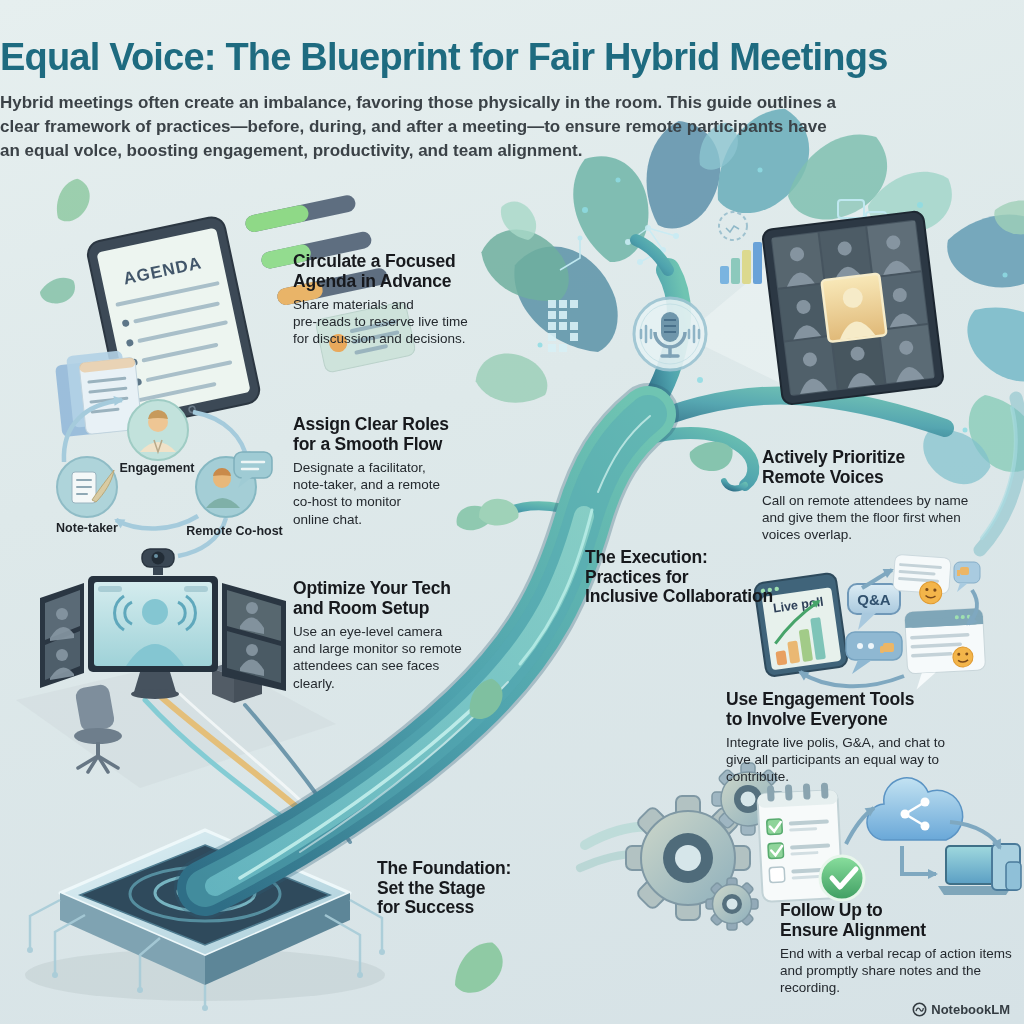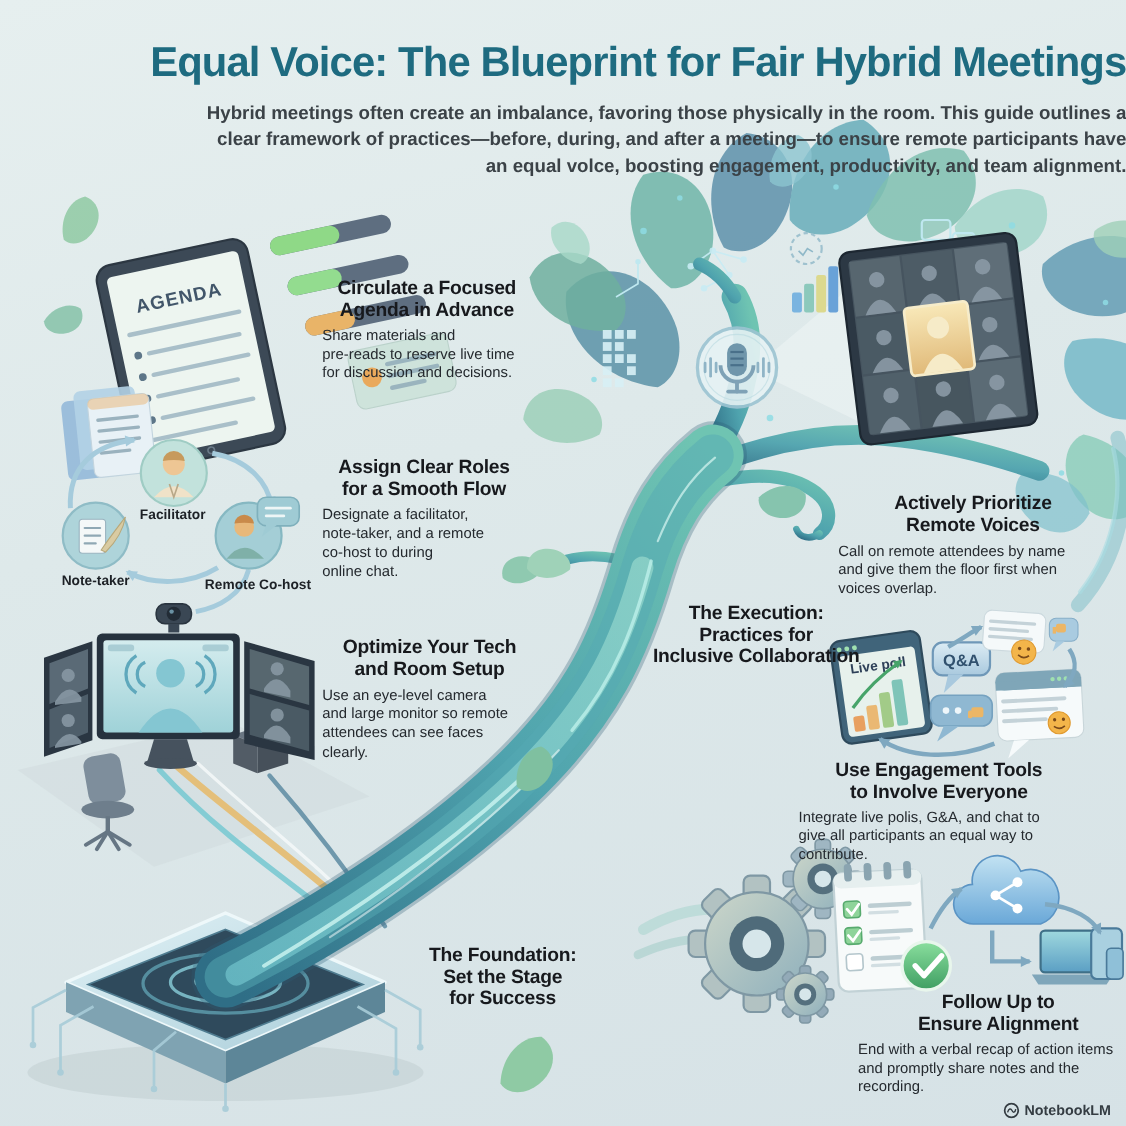--- a/index.html
+++ b/index.html
@@ -1,26 +1,26 @@
 <!DOCTYPE html>
 <html><head>
 <meta charset="utf-8">
 <style>
   html,body{margin:0;padding:0;background:#c8d4d8;}
   .canvas{position:relative;width:1024px;height:1024px;overflow:hidden;
     background:linear-gradient(165deg,#e6efef 0%,#deE9ea 40%,#d6e2e6 100%);
     font-family:"Liberation Sans",sans-serif;}
   svg.art{position:absolute;left:0;top:0;z-index:1;}
   .txt{position:absolute;z-index:3;}
-  .hdr{position:absolute;top:36px;left:0;right:0;text-align:right;z-index:3;}
+  .hdr{position:absolute;top:36px;left:0;right:0;text-align:left;z-index:3;}
   .hdr h1{margin:0;font-size:38px;font-weight:bold;color:#1e6b80;letter-spacing:-0.8px;}
   .hdr .sub{margin:12px auto 12px;font-size:17px;line-height:1.42;font-weight:bold;
     color:#3b4247;white-space:pre-line;}
   .sec h3{margin:0 0 5px 0;font-size:17.5px;font-weight:bold;color:#17191d;
-    line-height:1.12;white-space:pre-line;letter-spacing:-0.2px;text-align:center;}
+    line-height:1.12;white-space:pre-line;letter-spacing:-0.2px;}
   .sec p{margin:0;font-size:13.5px;color:#24292e;line-height:1.27;white-space:pre-line;}
   .rolelabel{position:absolute;z-index:3;font-size:12.5px;font-weight:bold;color:#1d2126;text-align:center;}
   .wm{position:absolute;right:14px;bottom:7px;z-index:3;display:flex;align-items:flex-start;gap:4px;
     font-size:13px;font-weight:bold;color:#343c42;}
 </style>
 </head>
 <body>
 
 <div class="canvas">
 
@@ -660,25 +660,25 @@
   <p>Share materials and
 pre-reads to reserve live time
 for discussion and decisions.</p>
 </div>
 
 <div class="txt sec" style="left:293px;top:415px;width:185px">
   <h3>Assign Clear Roles
 for a Smooth Flow</h3>
   <p>Designate a facilitator,
 note-taker, and a remote
-co-host to during
+co-host to monitor
 online chat.</p>
 </div>
 
-<div class="rolelabel" style="left:97px;top:461px;width:120px">Facilitator</div>
+<div class="rolelabel" style="left:97px;top:461px;width:120px">Engagement</div>
 <div class="rolelabel" style="left:27px;top:521px;width:120px">Note-taker</div>
 <div class="rolelabel" style="left:162px;top:524px;width:145px">Remote Co-host</div>
 
 <div class="txt sec" style="left:293px;top:579px;width:195px">
   <h3>Optimize Your Tech
 and Room Setup</h3>
   <p>Use an eye-level camera
 and large monitor so remote
 attendees can see faces
 clearly.</p>

